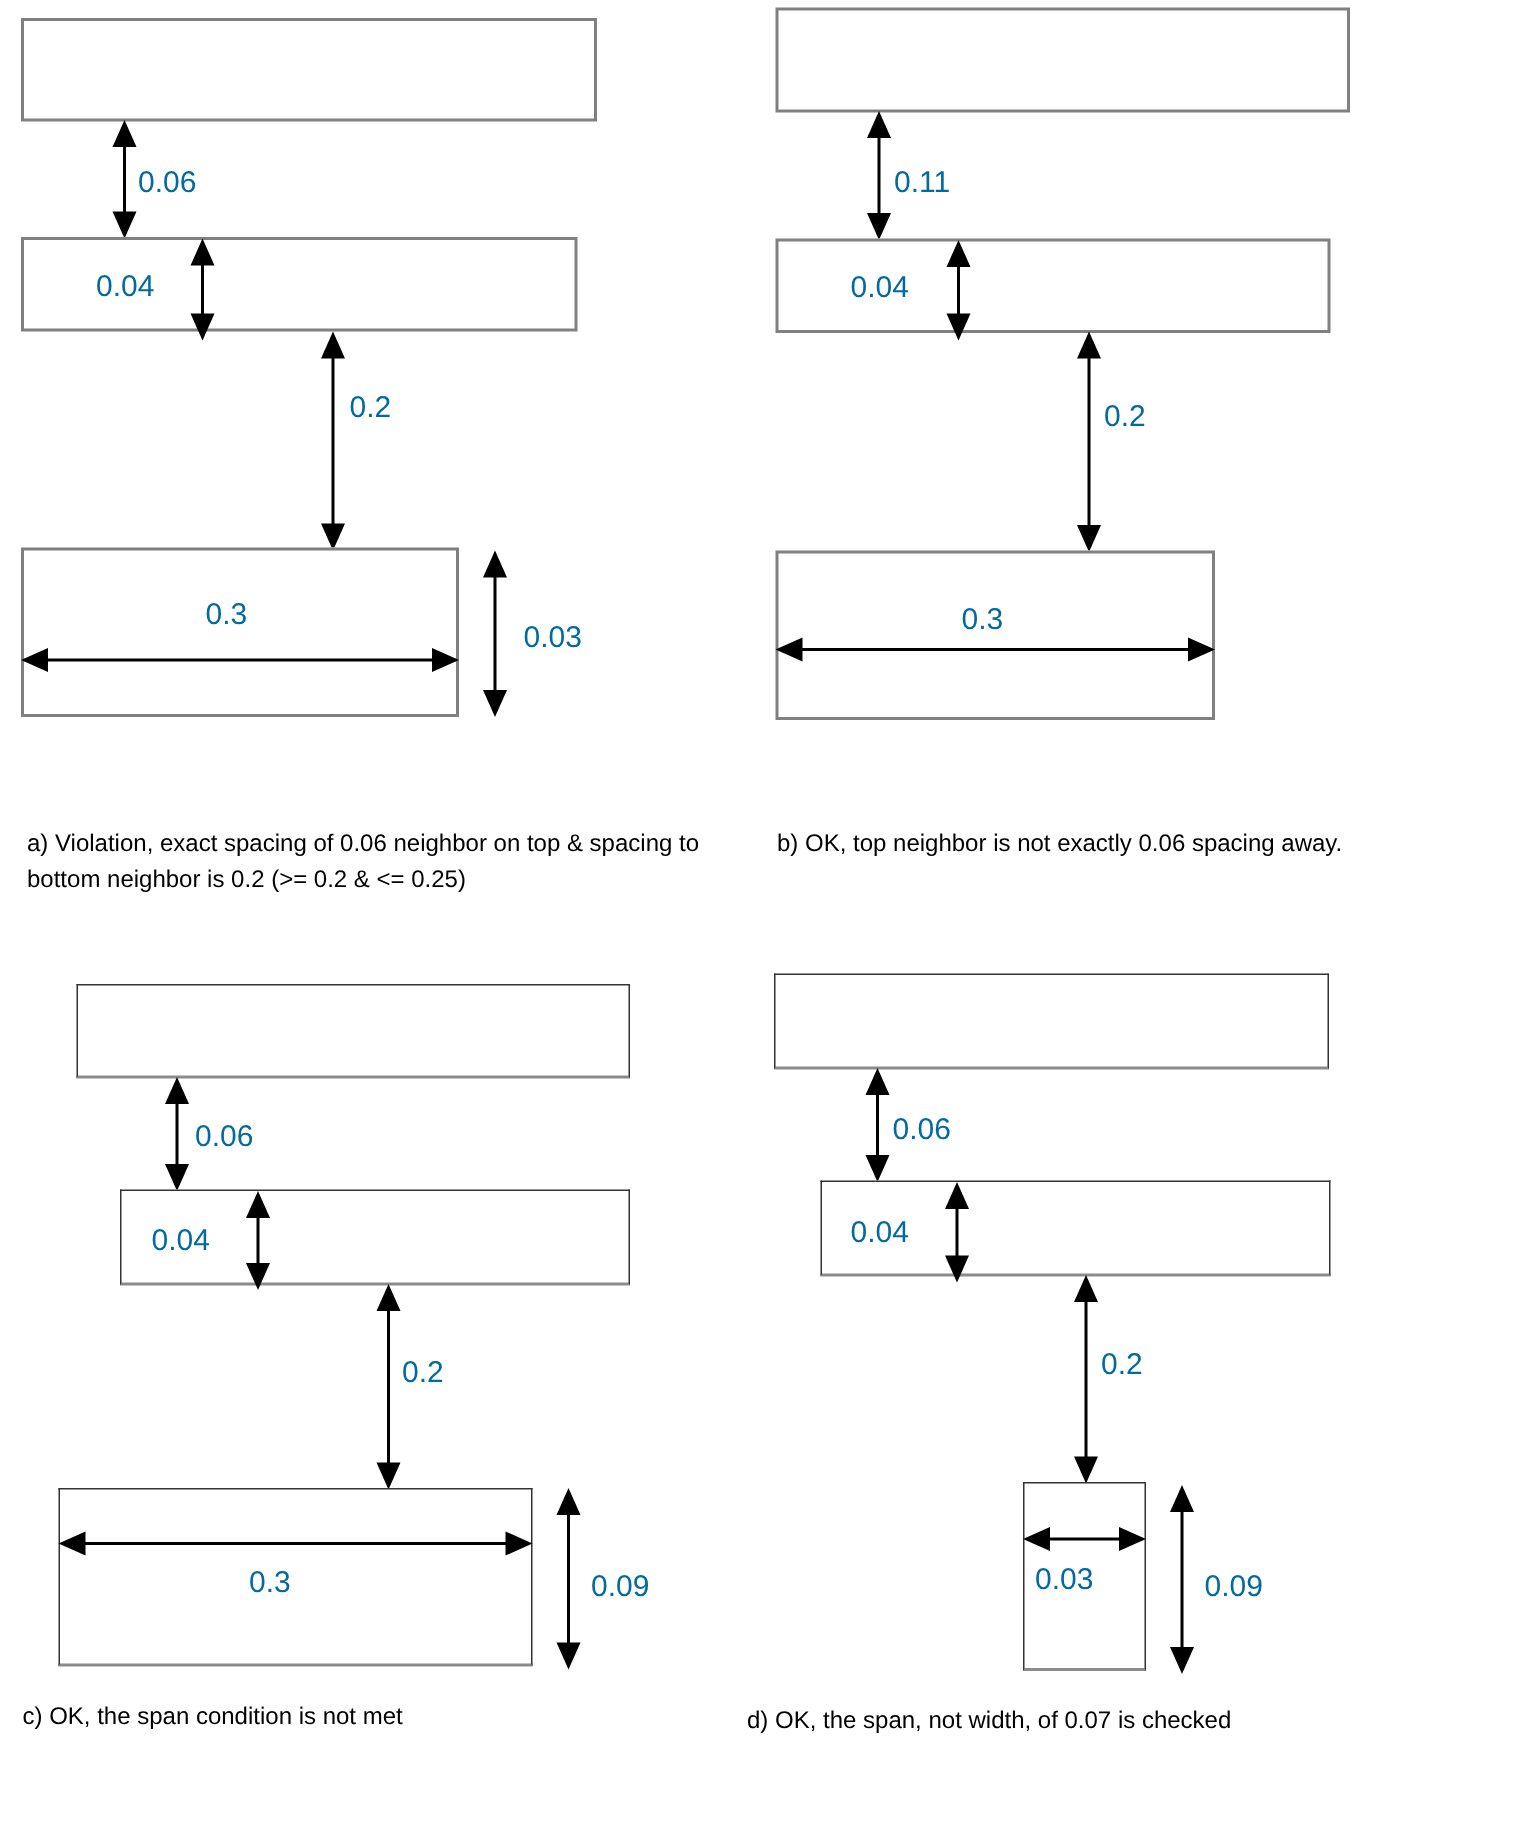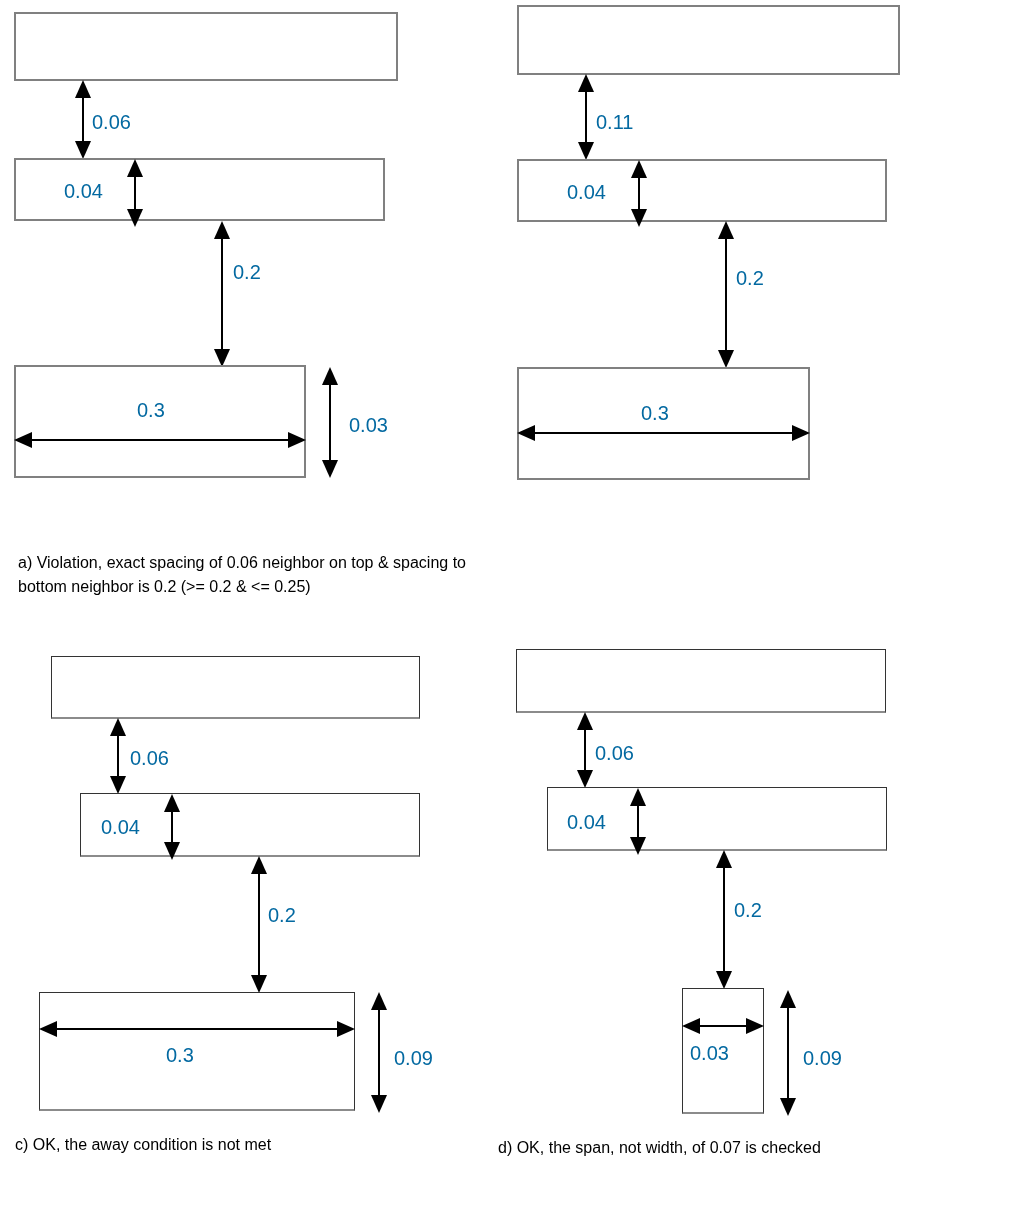--- a/index.html
+++ b/index.html
@@ -85,20 +85,21 @@
         <i></i>
       </div>
     <span class="dim" style="left:736px;top:268px">0.2</span>
 
     <div class="rect gray" style="left:517px;top:367px;width:293px;height:113px"></div>
     <span class="dim" style="left:641px;top:403px">0.3</span>
     <div class="harrow" style="left:517px;top:425px;width:293px">
         <i></i>
       </div>
 
+    <div class="caption" style="left:518px;top:551px;width:444px">b) OK, top neighbor is not exactly 0.06 spacing away.</div>
   </div>
 
   <div class="panel">
     <div class="rect dark" style="left:51px;top:656px;width:369px;height:63px"></div>
     <div class="varrow" style="left:110px;top:718px;height:76px">
         <i></i>
       </div>
     <span class="dim" style="left:130px;top:748px">0.06</span>
 
     <div class="rect dark" style="left:80px;top:793px;width:340px;height:64px"></div>
@@ -115,21 +116,21 @@
     <div class="rect dark" style="left:39px;top:992px;width:316px;height:119px"></div>
     <div class="harrow" style="left:39px;top:1021px;width:316px">
         <i></i>
       </div>
     <span class="dim" style="left:166px;top:1045px">0.3</span>
     <div class="varrow" style="left:371px;top:992px;height:121px">
         <i></i>
       </div>
     <span class="dim" style="left:394px;top:1048px">0.09</span>
 
-    <div class="caption" style="left:15px;top:1133px;width:480px">c) OK, the away condition is not met</div>
+    <div class="caption" style="left:15px;top:1133px;width:480px">c) OK, the span condition is not met</div>
   </div>
 
   <div class="panel">
     <div class="rect dark" style="left:516px;top:649px;width:370px;height:64px"></div>
     <div class="varrow" style="left:577px;top:712px;height:76px">
         <i></i>
       </div>
     <span class="dim" style="left:595px;top:743px">0.06</span>
 
     <div class="rect dark" style="left:547px;top:787px;width:340px;height:64px"></div>

